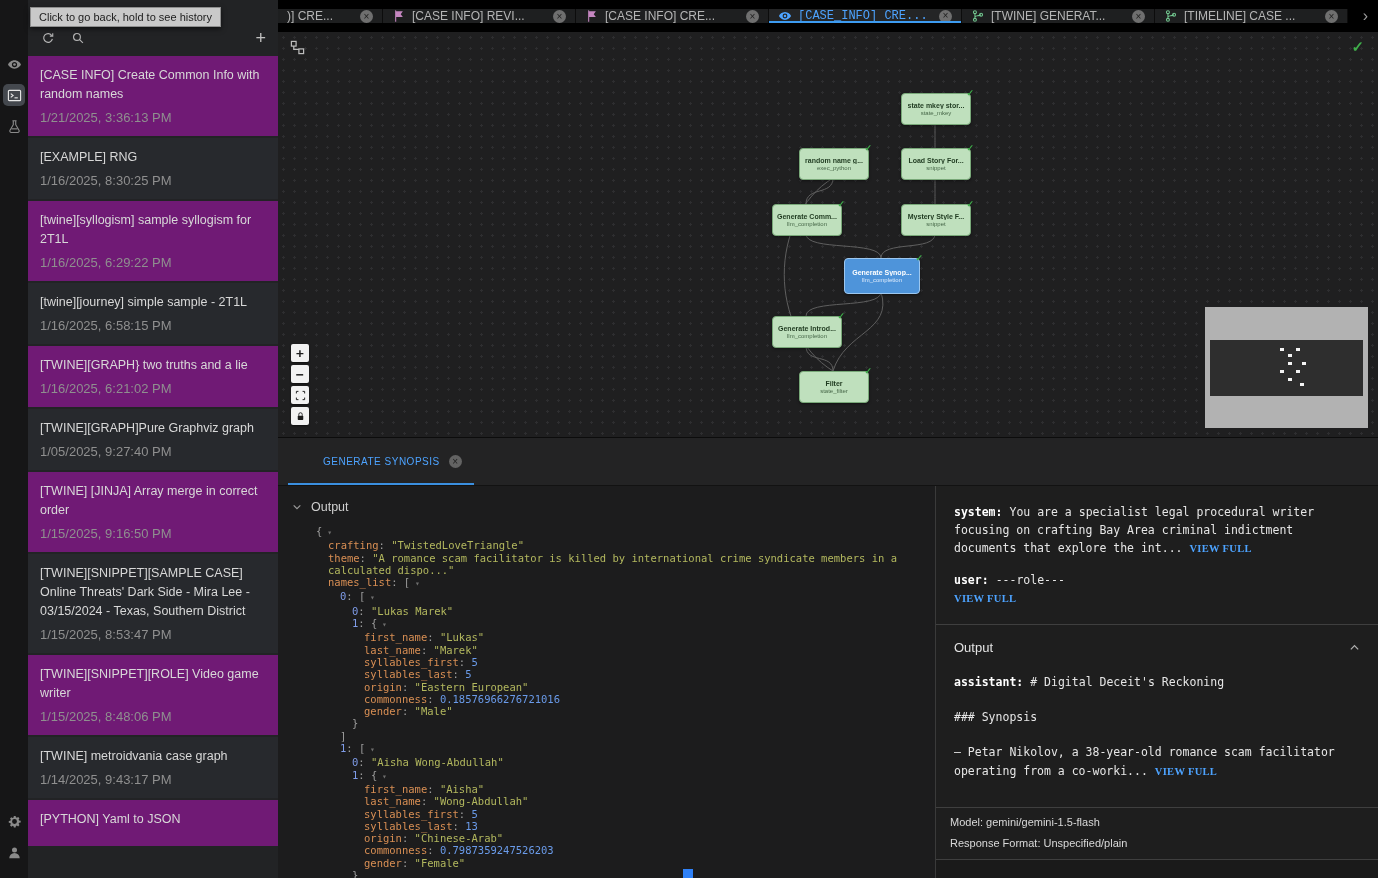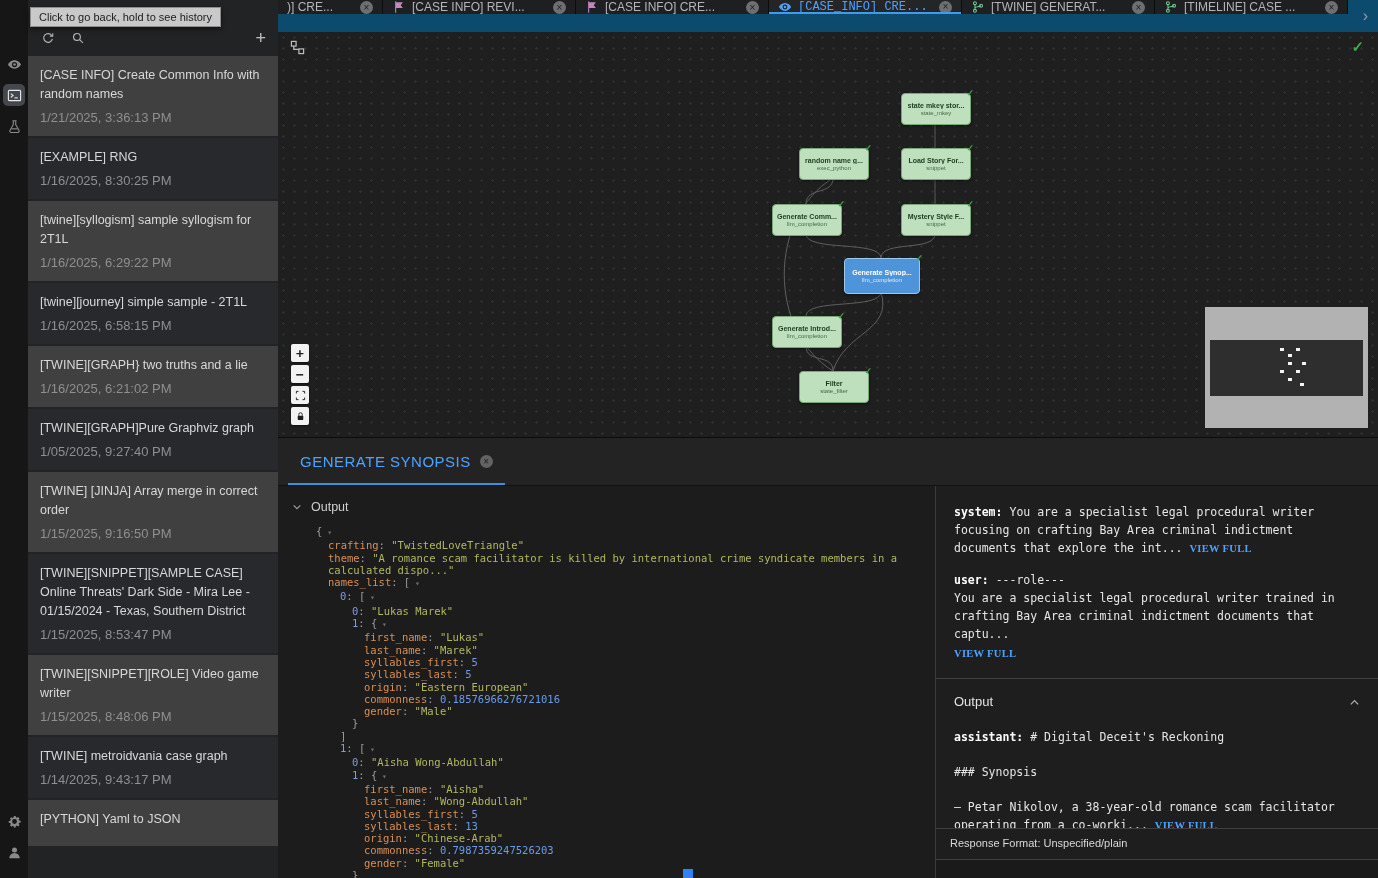--- a/index.html
+++ b/index.html
@@ -16,34 +16,34 @@
   .rail-btn svg{width:15px;height:15px;}
 
   
   #sidebar{position:absolute;left:28px;top:0;width:250px;height:100%;background:#222325;overflow:hidden;}
   .sb-header{padding:5px 12px 2px;font-size:13px;color:#8a8a8a;}
   .sb-toolbar{display:flex;align-items:center;gap:14px;padding:8px 12px 10px;}
   .sb-icon{width:16px;height:16px;color:#b4b4b4;display:flex;align-items:center;justify-content:center;cursor:pointer;}
   .sb-icon svg{width:14px;height:14px;}
   .sb-plus{margin-left:auto;font-size:18px;line-height:14px;color:#c0c0c0;cursor:pointer;}
   .sb-list{overflow:hidden;height:calc(100% - 60px);}
-  .sb-item{padding:10px 12px 11px;background:#404040;border-bottom:2px solid #222325;cursor:pointer;}
+  .sb-item{padding:10px 12px 11px;background:#701a75;border-bottom:2px solid #222325;cursor:pointer;}
   .sb-item:nth-child(even){background:#27292d;}
   .sb-item-title{font-size:12.5px;line-height:19px;color:#d8d8d8;}
   .sb-item-time{font-size:13px;color:#8f8f8f;margin-top:6px;}
 
   
   #tooltip{position:absolute;left:30px;top:7px;z-index:60;background:#c9c9c9;color:#1c1c1c;
            font-size:11px;padding:3px 8px;border:1px solid #8e8e8e;box-shadow:0 2px 5px rgba(0,0,0,.55);}
 
   
   #main{position:absolute;left:278px;top:0;width:1100px;height:100%;}
 
   
-  #tabbar{height:32px;background:#0c4a6e;display:flex;align-items:flex-start;border-bottom:1px solid #0c0c0c;}
+  #tabbar{height:32px;background:#000000;display:flex;align-items:center;border-bottom:1px solid #0c0c0c;}
   .tabs{display:flex;align-items:stretch;}
   .tab{display:flex;align-items:center;gap:6px;padding:0 9px;width:193px;box-sizing:border-box;
        background:#1e1f20;border-right:1px solid #0c0c0c;position:relative;cursor:pointer;overflow:hidden;}
   .tab.first{width:105px;}
   .tab.active{background:#242526;font-family:Liberation Mono, monospace;}
   .tab.active::after{content:'';position:absolute;left:0;right:0;bottom:0;height:2px;background:#3d9bf0;}
   .tab-icon{width:14px;height:14px;flex:none;}
   .tab-icon svg{width:14px;height:14px;}
   .tab-icon.flag{color:#c586c0;}
   .tab-icon.eye{color:#4da3ff;}
@@ -79,21 +79,21 @@
   .zbtn svg{width:11px;height:11px;}
   #minimap{position:absolute;left:927px;top:275px;width:163px;height:121px;background:#b2b2b2;cursor:pointer;}
   .mm-inner{position:absolute;left:5px;top:33px;width:153px;height:56px;background:#2e2e2e;}
   .mm-dot{position:absolute;width:4px;height:3px;background:#f4f4f4;}
 
   
   #bottom{position:absolute;left:0;top:437px;width:1100px;bottom:0;background:#1d1d1e;border-top:1px solid #0c0c0c;}
   #bottom-tabs{height:47px;background:#232324;display:flex;align-items:stretch;padding-left:10px;
                border-bottom:1px solid #121212;}
   .btab{display:flex;align-items:center;gap:9px;padding:0 12px;position:relative;cursor:pointer;}
-  .btab-label{color:#4da3ff;font-size:15px;letter-spacing:.5px;}
+  .btab-label{color:#4da3ff;font-size:10px;letter-spacing:.5px;margin-left:23px;}
   .btab.active::after{content:'';position:absolute;left:0;right:0;bottom:0;height:2px;background:#3b8fe0;}
   .btab .tab-close{background:#636363;}
   #bottom-content{display:flex;height:calc(100% - 48px);}
   #tree-pane{width:657px;flex:none;border-right:1px solid #3a3a3a;overflow:hidden;background:#1c1c1d;}
   .tree-header{display:flex;align-items:center;gap:9px;padding:14px 0 9px 14px;color:#cfcfcf;font-size:12.5px;cursor:pointer;}
   .tree-header svg{width:10px;height:10px;color:#9a9a9a;}
   #json-tree{font-family:"DejaVu Sans Mono",monospace;font-size:10.5px;line-height:12.3px;
              padding:2px 14px 0 38px;color:#bdbdbd;}
   .jline{padding-left:0;}
   .tk-k{color:#d98f54;}
@@ -207,21 +207,21 @@
         </div>
         <div class="sb-item">
           <div class="sb-item-title">[TWINE][GRAPH]Pure Graphviz graph</div>
           <div class="sb-item-time">1/05/2025, 9:27:40 PM</div>
         </div>
         <div class="sb-item">
           <div class="sb-item-title">[TWINE] [JINJA] Array merge in correct order</div>
           <div class="sb-item-time">1/15/2025, 9:16:50 PM</div>
         </div>
         <div class="sb-item">
-          <div class="sb-item-title">[TWINE][SNIPPET][SAMPLE CASE] Online Threats' Dark Side - Mira Lee - 01/15/2024 - Texas, Southern District</div>
+          <div class="sb-item-title">[TWINE][SNIPPET][SAMPLE CASE] Online Threats' Dark Side - Mira Lee - 03/15/2024 - Texas, Southern District</div>
           <div class="sb-item-time">1/15/2025, 8:53:47 PM</div>
         </div>
         <div class="sb-item">
           <div class="sb-item-title">[TWINE][SNIPPET][ROLE] Video game writer</div>
           <div class="sb-item-time">1/15/2025, 8:48:06 PM</div>
         </div>
         <div class="sb-item">
           <div class="sb-item-title">[TWINE] metroidvania case graph</div>
           <div class="sb-item-time">1/14/2025, 9:43:17 PM</div>
         </div>
@@ -427,36 +427,36 @@
             </div>
         </div>
 
         <div id="chat-pane">
           <div class="msg">
             <span class="msg-role">system:</span><span class="msg-text">You are a specialist legal procedural writer focusing on crafting Bay Area criminal indictment documents that explore the int...</span>
             <span class="view-full">VIEW FULL</span>
           </div>
           <div class="msg">
             <div><span class="msg-role">user:</span><span class="msg-text">---role---</span></div>
-            <div class="msg-text">You are a specialist legal procedural writer trained in crafting Bay Area criminal indictment documents that captu...</div>
             <div><span class="view-full">VIEW FULL</span></div>
           </div>
           <div class="rp-divider"></div>
           <div class="rp-output-header">
             <span>Output</span>
             <svg viewBox="0 0 12 12" fill="none" stroke="currentColor" stroke-width="1.4">
                 <path d="M2 8l4-4 4 4"></path>
               </svg>
           </div>
           <div class="msg">
             <div><span class="msg-role">assistant:</span><span class="msg-text"># Digital Deceit's Reckoning</span></div>
             <div class="msg-text para">### Synopsis</div>
             <div class="para"><span class="msg-text">— Petar Nikolov, a 38-year-old romance scam facilitator operating from a co-worki...</span> <span class="view-full">VIEW FULL</span></div>
           </div>
           <div class="rp-footer">
+            <div class="rp-foot-line">Model: gemini/gemini-1.5-flash</div>
             <div class="rp-foot-line">Response Format: Unspecified/plain</div>
             <div class="rp-foot-gap"></div>
           </div>
         </div>
 
       </div>
     </div>
   </div>
 
   <div id="bottom-handle"></div>

